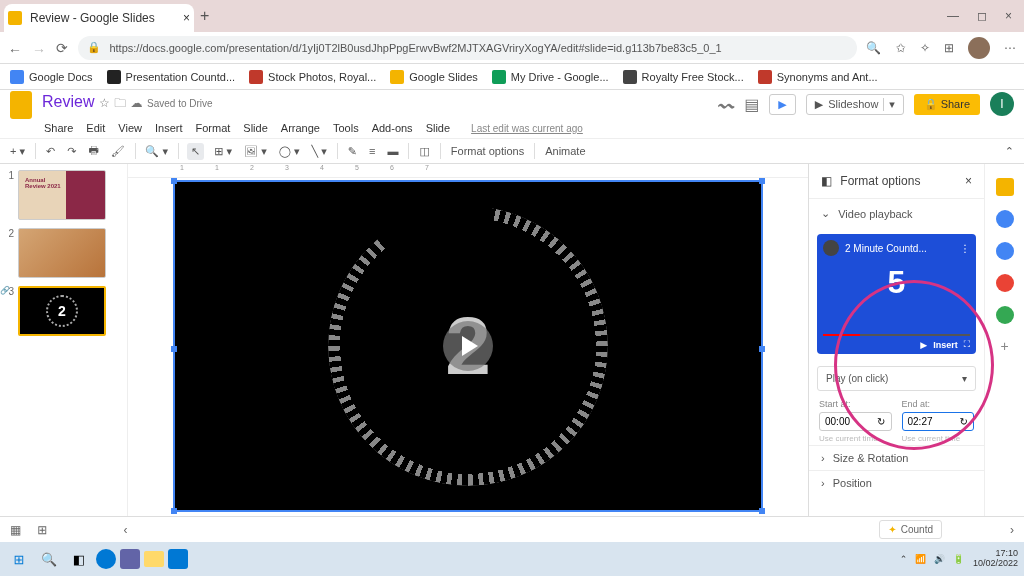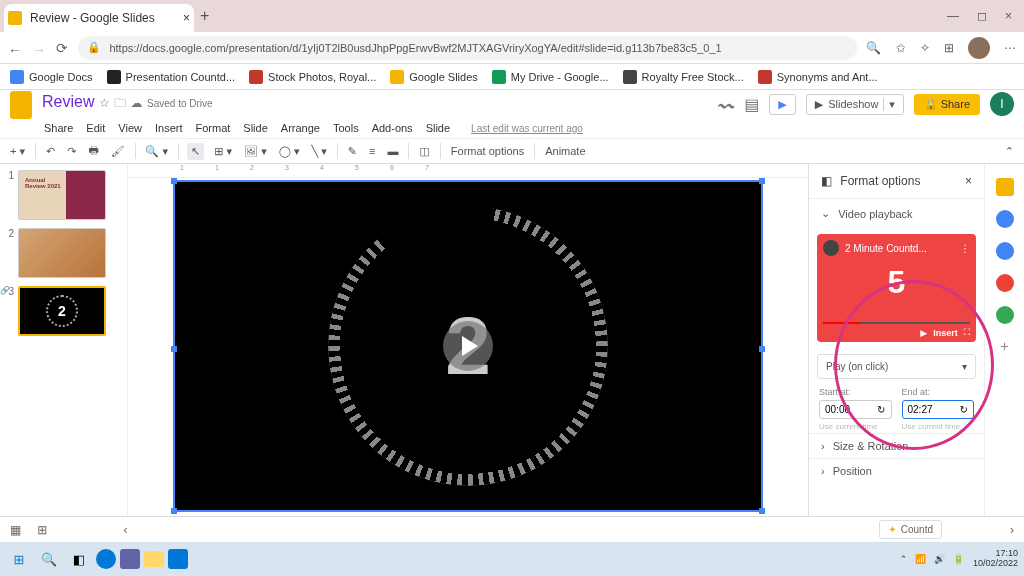--- a/index.html
+++ b/index.html
@@ -51,21 +51,21 @@
 .ticks{width:280px;height:280px;position:absolute;border-radius:50%;background:repeating-conic-gradient(#000 0deg 2.5deg,transparent 2.5deg 4.5deg);-webkit-mask:radial-gradient(circle,transparent 124px,#000 124px)}
 .bignum{font-size:82px;font-weight:900;color:#ccc;font-family:Impact,sans-serif;z-index:2;position:relative}
 .playbtn{width:50px;height:50px;border-radius:50%;background:rgba(120,120,120,0.7);position:absolute;z-index:3;display:flex;align-items:center;justify-content:center}
 .playbtn::after{content:"";border-left:16px solid #fff;border-top:10px solid transparent;border-bottom:10px solid transparent;margin-left:4px}
 .notes{height:24px;background:#fff;border-top:1px solid #ddd;padding:4px 12px;font-size:10px;color:#888;margin-left:128px}
 .sidepanel{width:176px;background:#fff;border-left:1px solid #ddd;display:flex;flex-direction:column}
 .sp-hdr{padding:10px 12px;display:flex;align-items:center;gap:8px;font-size:12px;color:#444}
 .sp-hdr .close{margin-left:auto;cursor:pointer}
 .sp-section{padding:6px 12px;border-top:1px solid #eee;font-size:11px;color:#555;display:flex;align-items:center;gap:8px}
 .sp-section.head{font-weight:normal;padding:8px 12px}
-.videoprev{margin:6px 8px;height:108px;background:#ef4444;border-radius:4px;position:relative;color:#fff;font-size:10px}
+.videoprev{margin:6px 8px;height:120px;background:#1d4ed8;border-radius:4px;position:relative;color:#fff;font-size:10px}
 .vp-top{display:flex;align-items:center;gap:6px;padding:6px}
 .vp-ch{width:16px;height:16px;border-radius:50%;background:#444}
 .vp-num{text-align:center;font-size:32px;font-weight:bold;margin-top:2px}
 .vp-bot{position:absolute;bottom:4px;right:6px;font-size:9px;display:flex;gap:6px;align-items:center}
 .vp-bar{position:absolute;bottom:18px;left:6px;right:6px;height:2px;background:#555}
 .vp-bar::before{content:"";position:absolute;width:25%;height:2px;background:#f00}
 .highlight{position:absolute;width:160px;height:170px;border:3px solid #d63384;border-radius:50%;top:280px;right:30px;pointer-events:none;z-index:5}
 .playbox{margin:6px 8px;border:1px solid #ddd;border-radius:3px;padding:6px 8px;font-size:10px;color:#555;display:flex;justify-content:space-between;align-items:center}
 .timerow{display:flex;gap:10px;padding:2px 10px}
 .timecol{flex:1}

